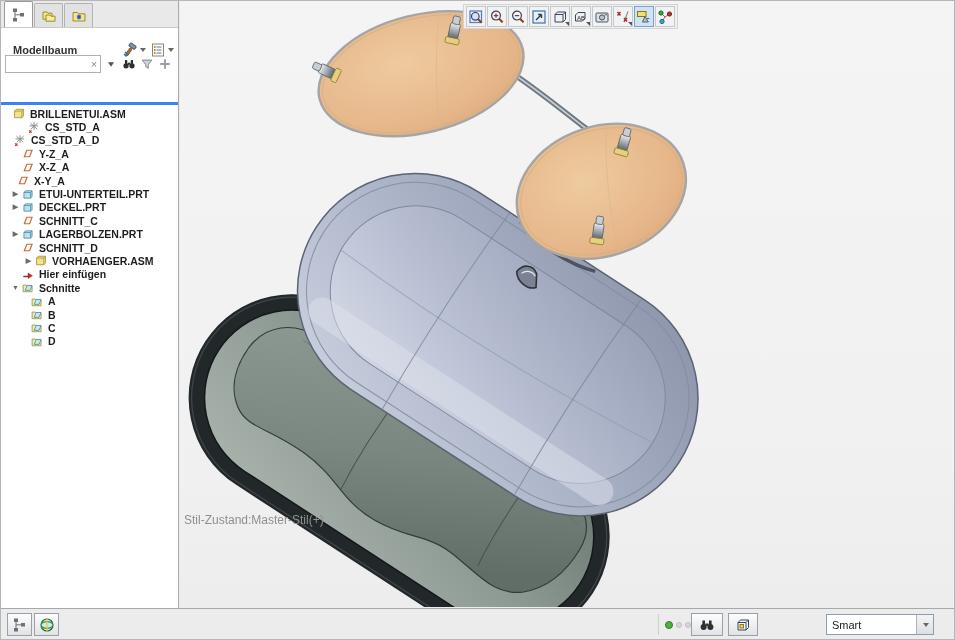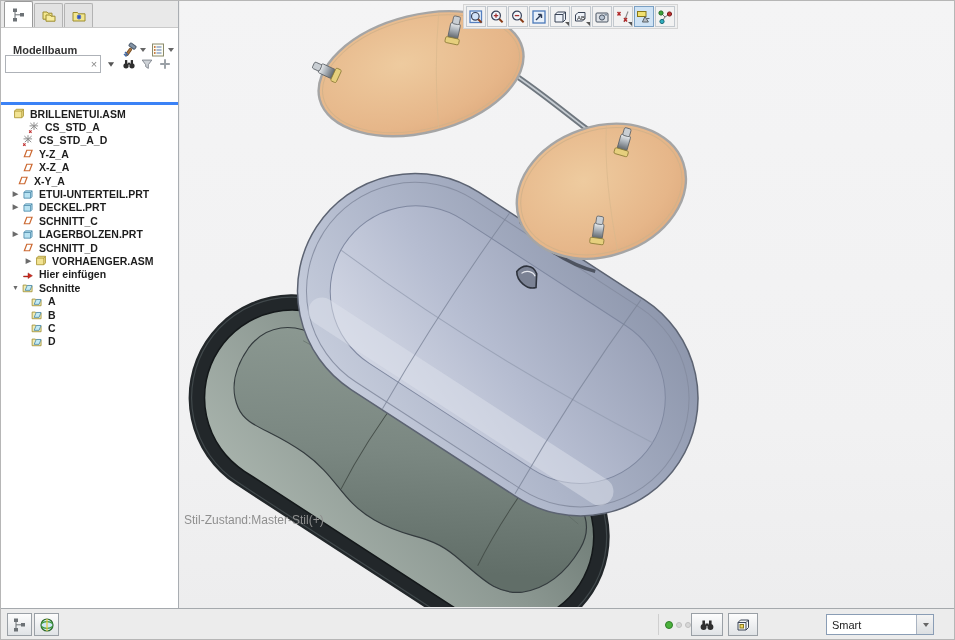--- a/index.html
+++ b/index.html
@@ -179,21 +179,21 @@
         <div class="trow" style="padding-left:15px">
       <span class="exp"></span>
       <span class="ticon">
             <svg viewBox="0 0 16 16">
               <path d="M8,1.5 V11 M2.5,6 H13 M3.5,2.5 L12,10 M12.5,2.5 L4,10" stroke="#8c8c8c" stroke-width="1.2"></path>
               <path d="M2,11.5 l3,3 M5,11.5 l-3,3" stroke="#c03030" stroke-width="1.3"></path>
             </svg>
           </span>
       <span class="tlabel">CS_STD_A</span>
     </div>
-        <div class="trow" style="padding-left:9px">
+        <div class="trow" style="padding-left:1px">
       <span class="exp"></span>
       <span class="ticon">
             <svg viewBox="0 0 16 16">
               <path d="M8,1.5 V11 M2.5,6 H13 M3.5,2.5 L12,10 M12.5,2.5 L4,10" stroke="#8c8c8c" stroke-width="1.2"></path>
               <path d="M2,11.5 l3,3 M5,11.5 l-3,3" stroke="#c03030" stroke-width="1.3"></path>
             </svg>
           </span>
       <span class="tlabel">CS_STD_A_D</span>
     </div>
         <div class="trow" style="padding-left:9px">

